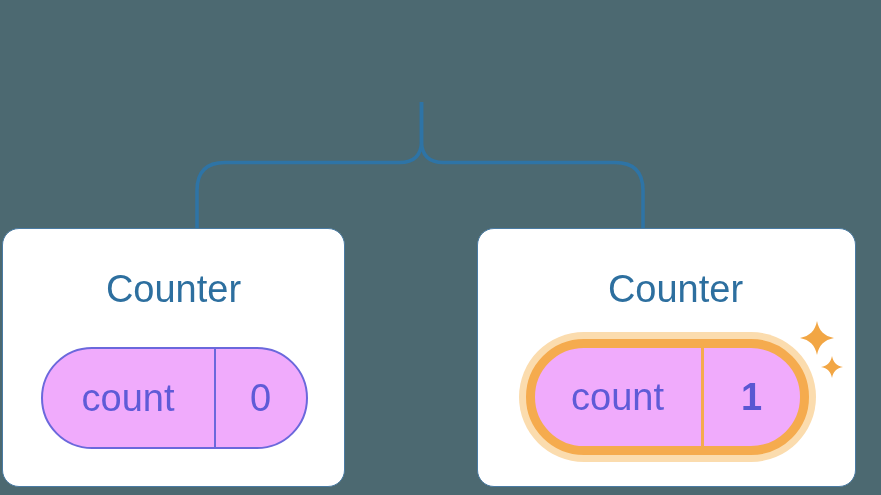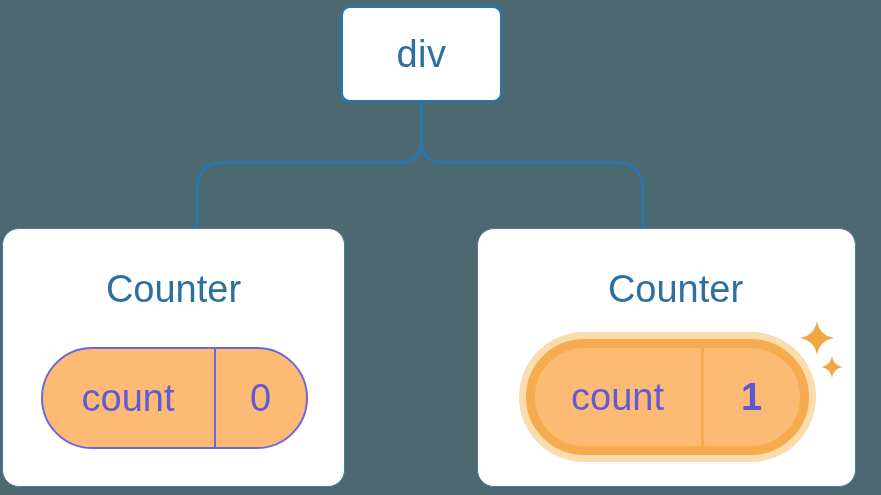--- a/index.html
+++ b/index.html
@@ -72,21 +72,21 @@
     left: calc(50% + 9px);
   }
   
   .pill {
     position: absolute;
     left: 50%;
     display: flex;
     align-items: stretch;
     box-sizing: border-box;
     border-radius: 999px;
-    background: #fdba74;
+    background: #f0abfc;
     overflow: hidden;
   }
   .pill-plain {
     top: 118px;
     width: 267px;
     height: 102px;
     margin-left: -133px;
     border: 2px solid #6b68dc;
   }
   .pill-highlight {
@@ -139,23 +139,20 @@
 </head>
 <body>
 
 <div class="stage">
 
   <svg class="connectors" viewBox="0 0 881 495" xmlns="http://www.w3.org/2000/svg" aria-hidden="true">
     <path d="M421.5 102 L421.5 141 Q421.5 162.5 399.5 162.5 L225 162.5 Q197 162.5 197 190.5 L197 229" fill="none" stroke="#2e74a6" stroke-width="3.5"></path>
     <path d="M421.5 102 L421.5 141 Q421.5 162.5 443.5 162.5 L615 162.5 Q643 162.5 643 190.5 L643 229" fill="none" stroke="#2e74a6" stroke-width="3.5"></path>
   </svg>
 
-  <div class="root-node">
-    <span>div</span>
-  </div>
 
   <section class="card card-left">
     <h2 class="card-title">Counter</h2>
     <div class="pill pill-plain">
       <span class="pill-key">count</span>
       <span class="pill-divider"></span>
       <span class="pill-value">0</span>
     </div>
   </section>
 

